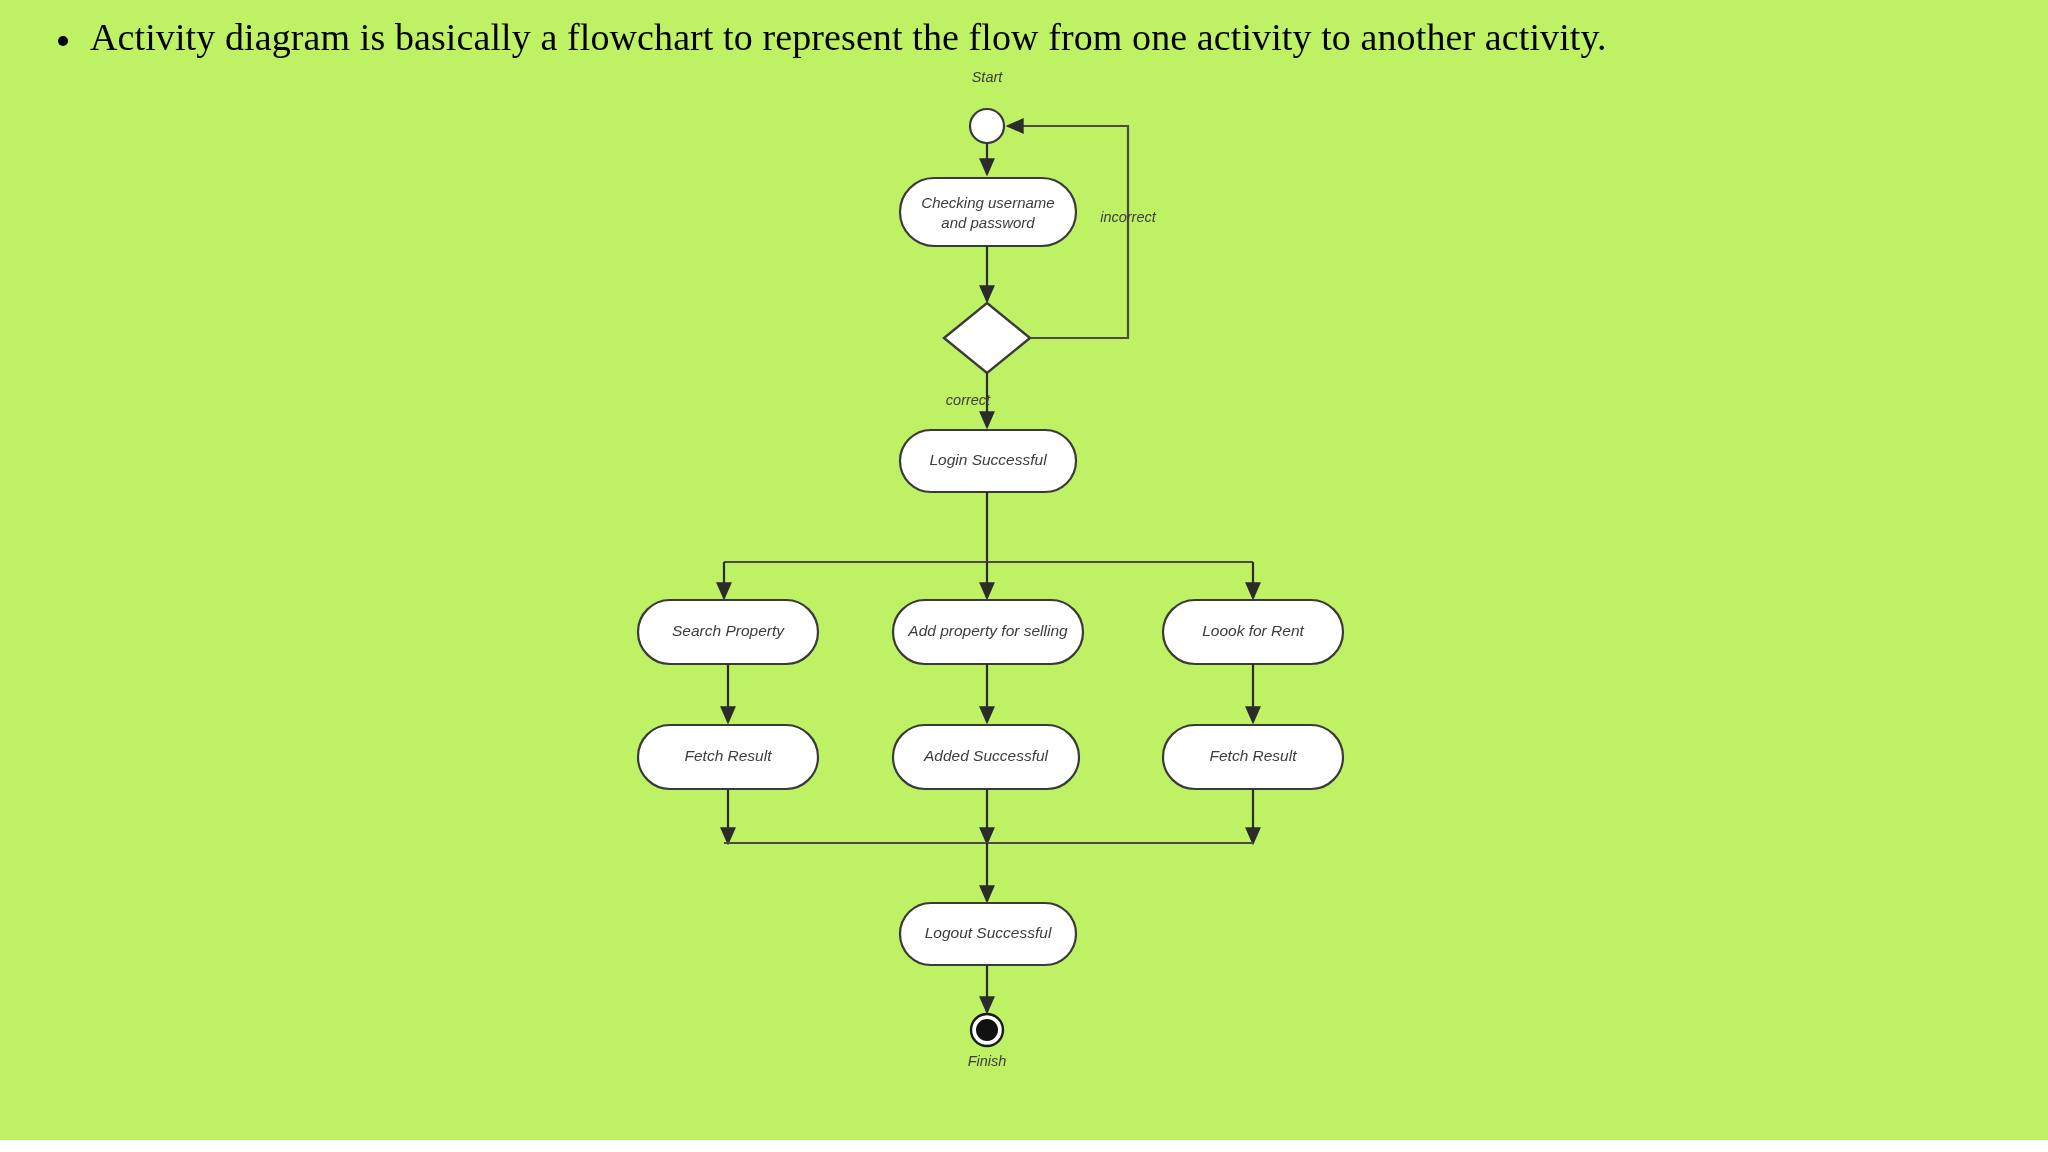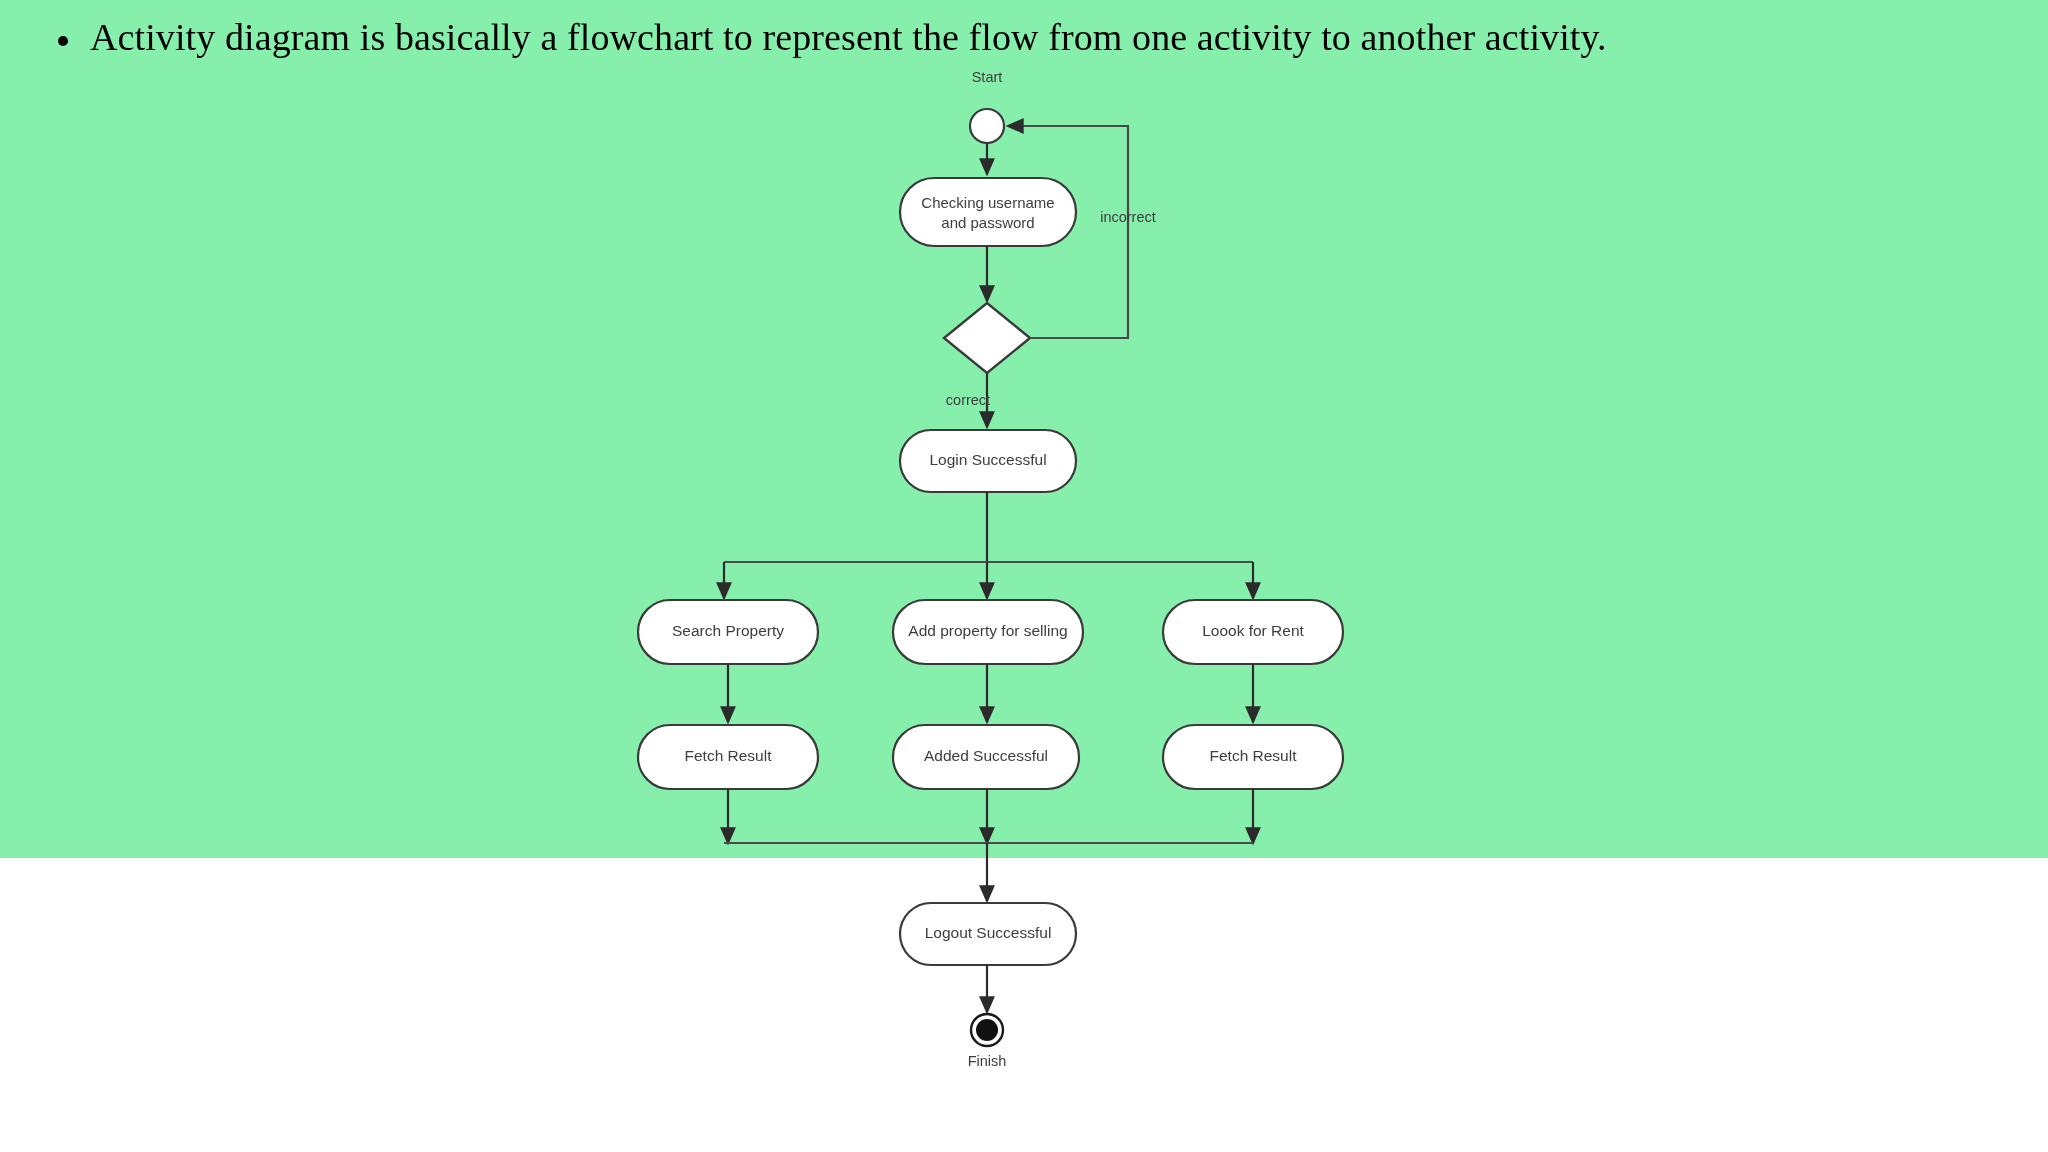--- a/index.html
+++ b/index.html
@@ -11,22 +11,22 @@
   body {
     width: 2048px;
     height: 1152px;
     overflow: hidden;
     font-family: "Liberation Serif", serif;
     color: #000000;
   }
   .slide {
     position: relative;
     width: 2048px;
-    height: 858px;
-    background: #86efac;
+    height: 1140px;
+    background: #bef264;
   }
   
   .bullet-row {
     position: absolute;
     left: 58px;
     top: 14px;
     width: 1930px;
     display: flex;
     align-items: flex-start;
     gap: 22px;
@@ -47,20 +47,21 @@
     color: #000;
     white-space: nowrap;
   }
   
   .diagram-wrap {
     position: absolute;
     left: 0;
     top: 60px;
     width: 2048px;
     height: 1060px;
+    font-style: italic;
   }
   svg.diagram {
     display: block;
     width: 2048px;
     height: 1060px;
   }
   .node-shape {
     fill: #ffffff;
     stroke: #3a3a3a;
     stroke-width: 2.2;

